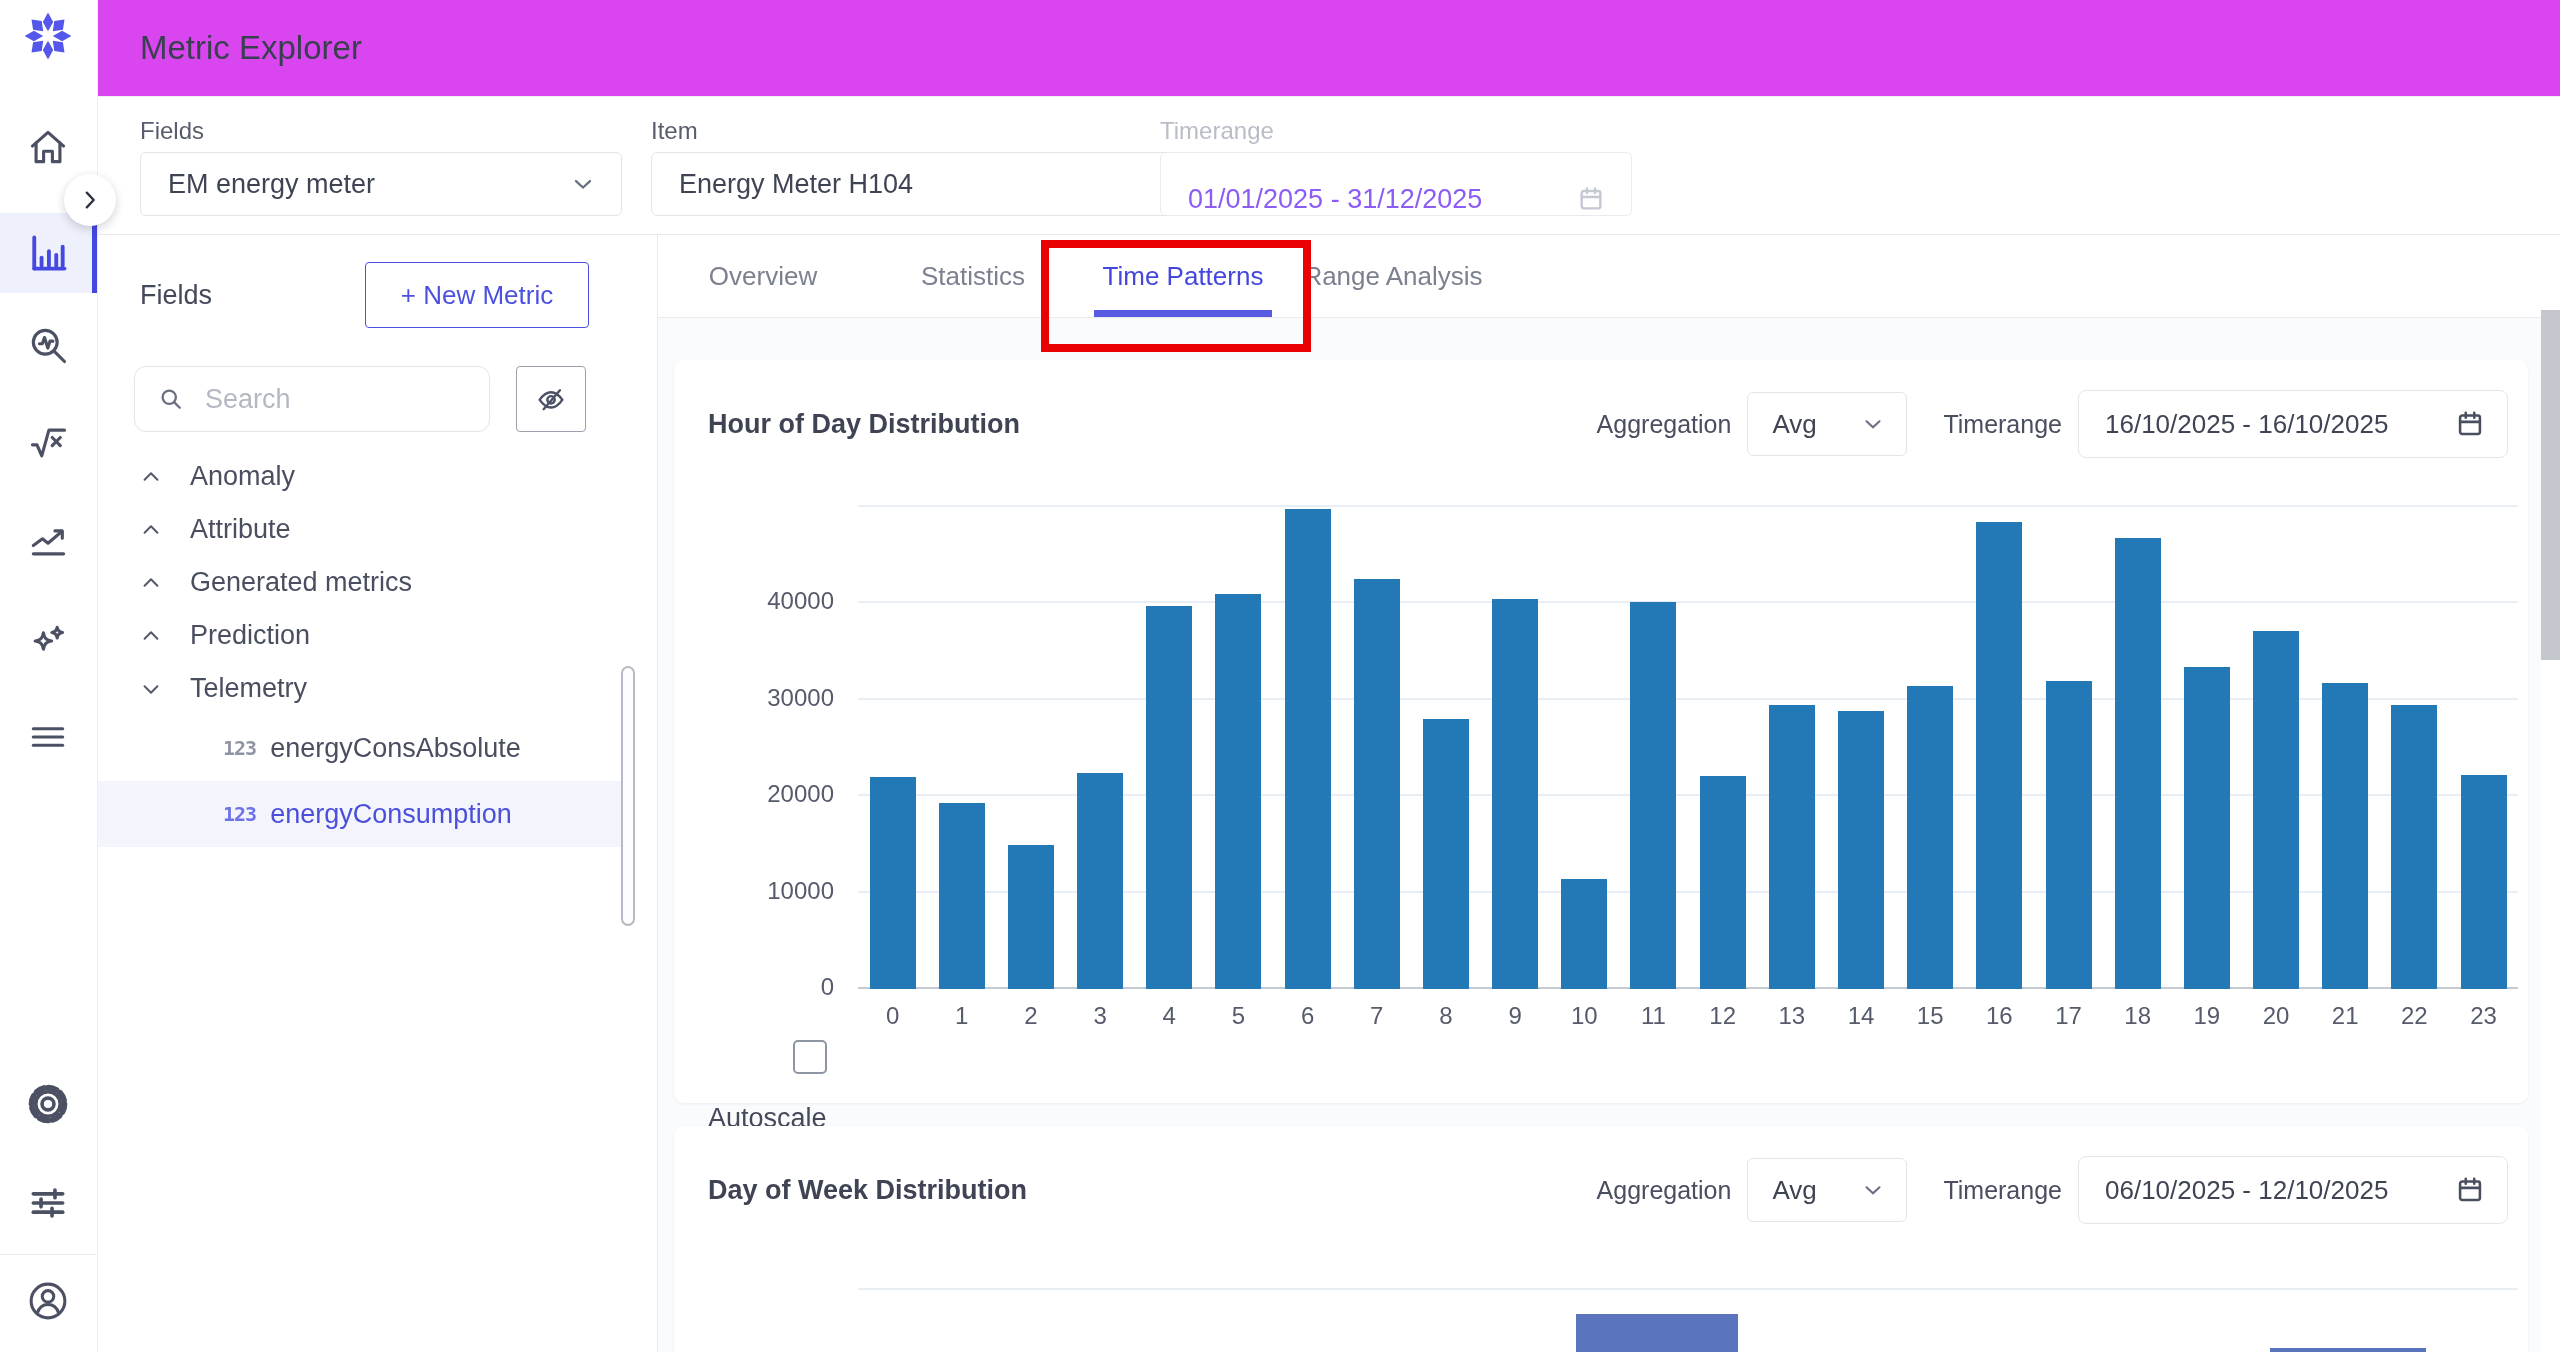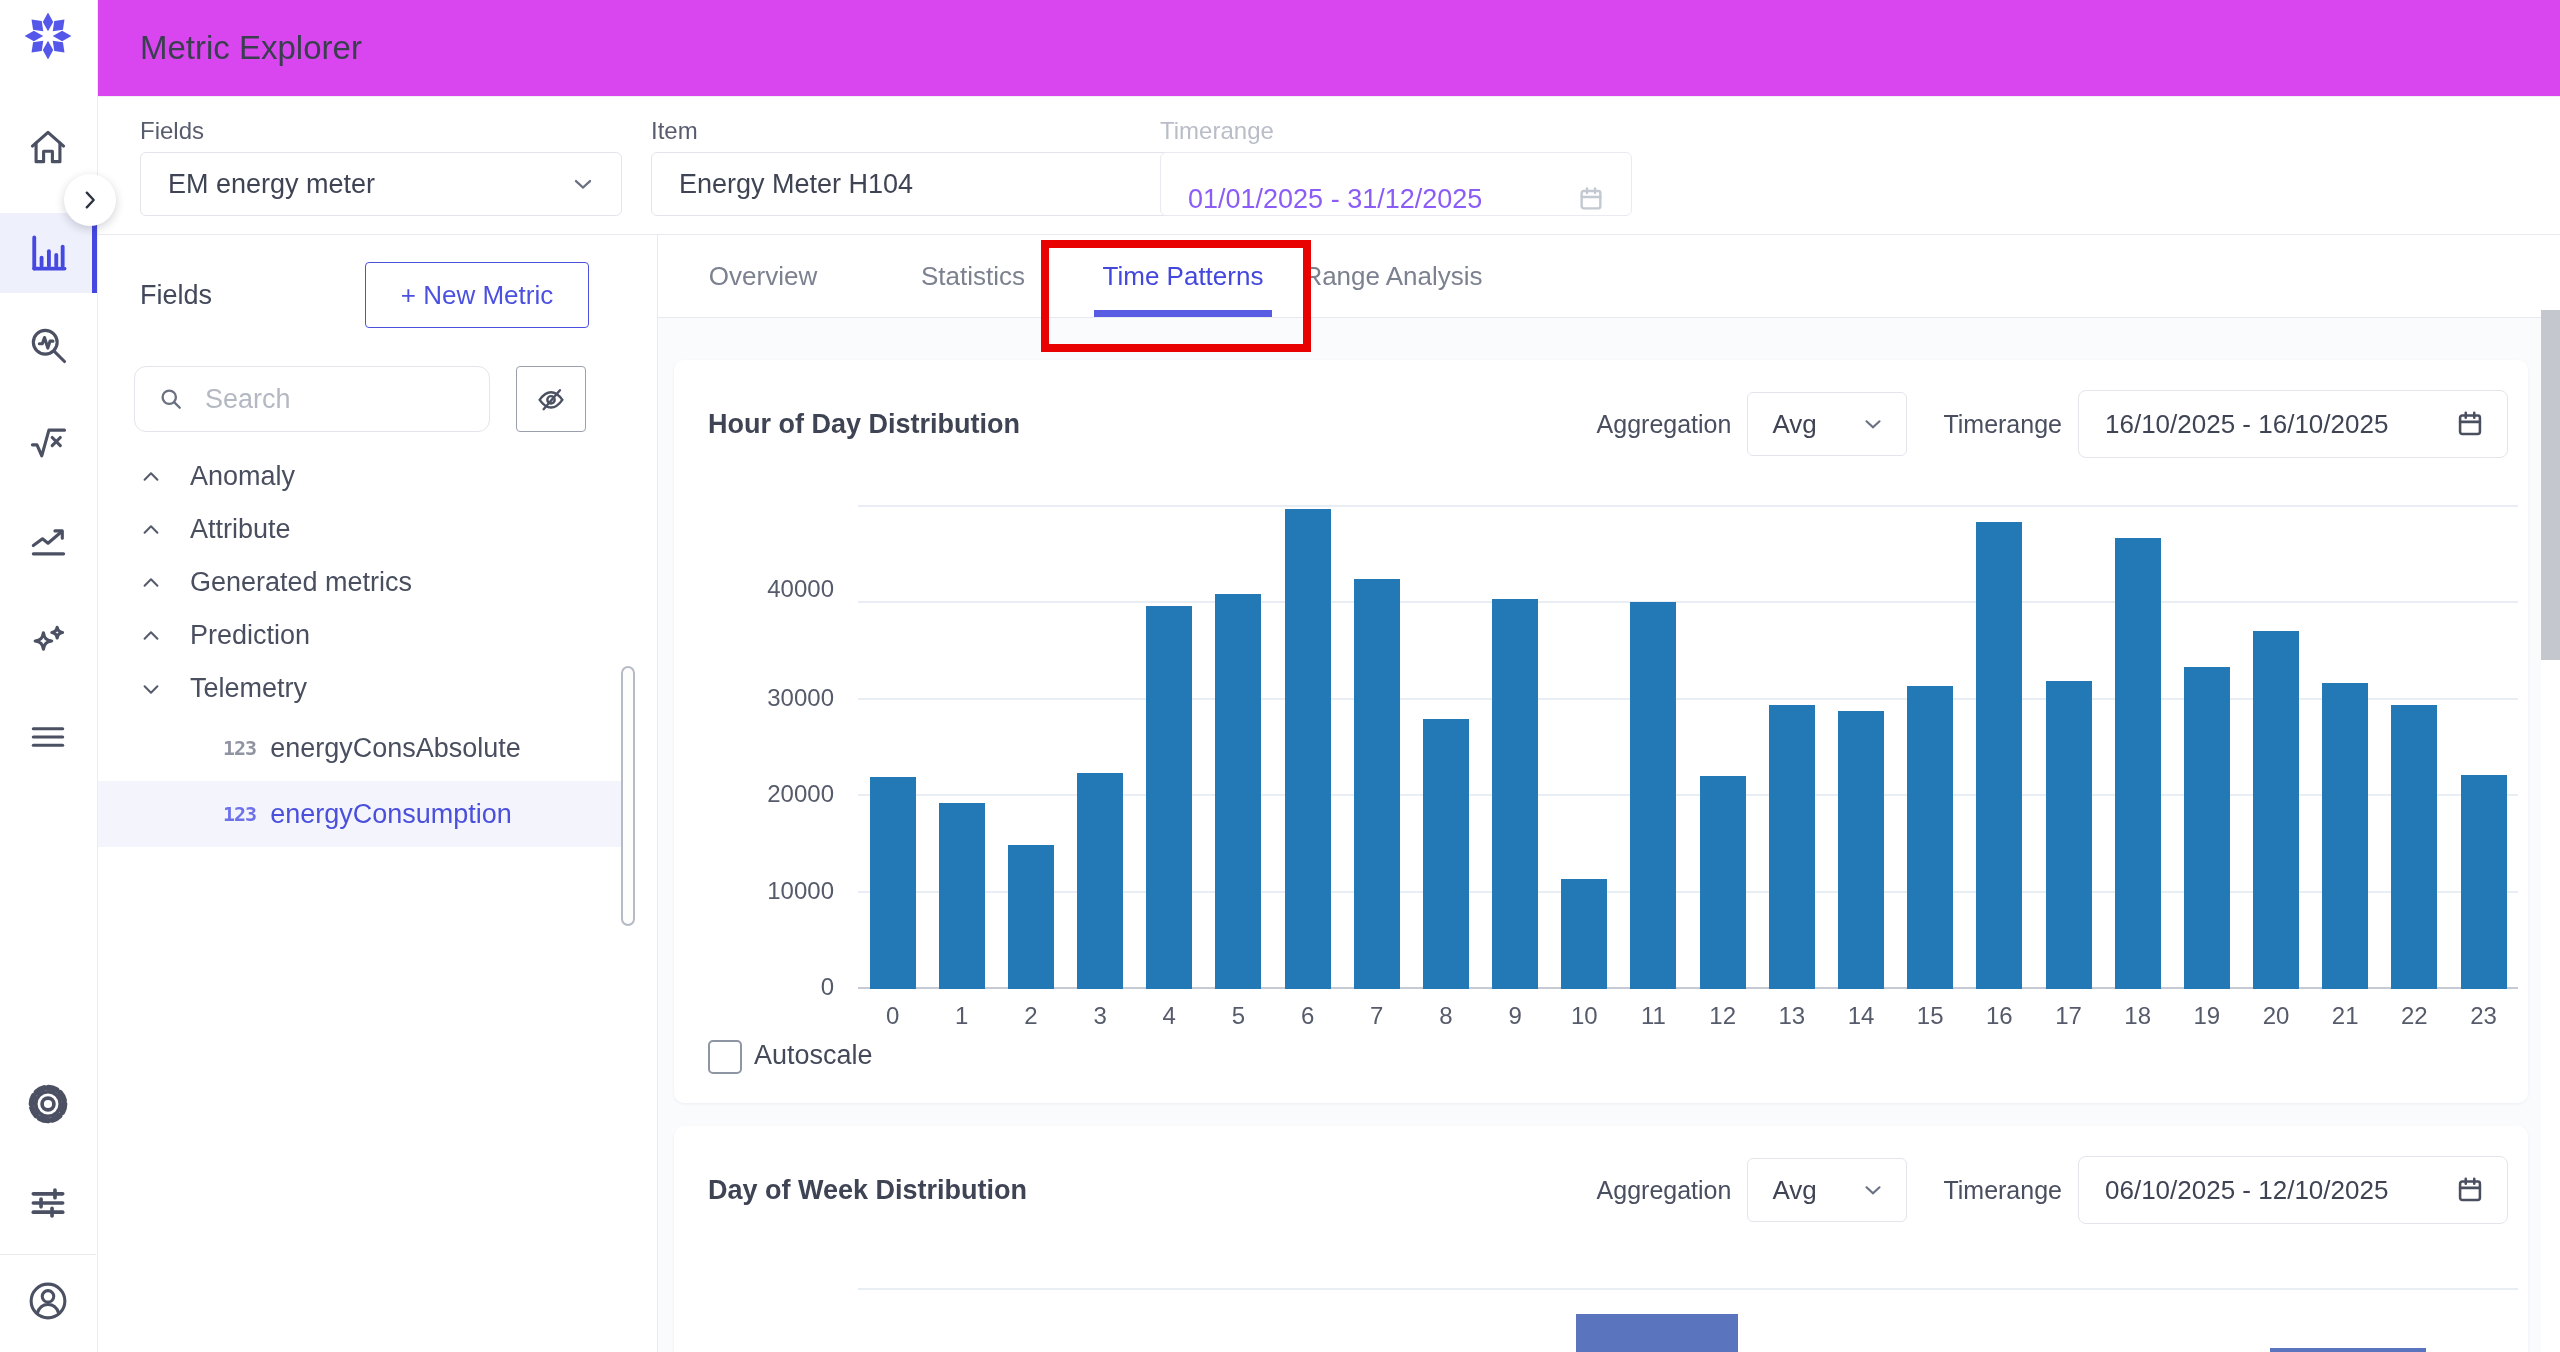--- a/index.html
+++ b/index.html
@@ -74,21 +74,21 @@
 
   .plot1{position:absolute;left:184px;top:143px;width:1660px;height:486px;}
   .gridline{position:absolute;left:0;right:0;height:2px;background:#e9edf4;}
   .gridline.baseline{background:#c6cad3;}
   .ylabel{position:absolute;left:-144px;width:120px;text-align:right;font-size:24px;color:#565b6b;}
   .bars{position:absolute;left:0;top:0;width:100%;height:100%;display:flex;align-items:flex-end;}
   .slot{flex:1;display:flex;justify-content:center;}
   .bar{width:46px;}
   .xlabels{position:absolute;left:184px;top:642px;width:1660px;display:flex;}
   .xl{flex:1;text-align:center;font-size:24px;color:#565b6b;}
-  .autoscale{position:absolute;left:34px;top:680px;display:flex;align-items:flex-start;gap:12px;cursor:pointer;}
+  .autoscale{position:absolute;left:34px;top:680px;display:flex;align-items:flex-end;gap:29px;cursor:pointer;flex-direction:column;}
   .cb{width:30px;height:30px;border:2px solid #8f96a3;border-radius:5px;background:#fff;}
   .autoscale span{font-size:27px;color:#454a5a;}
 
   .plot2{position:absolute;left:184px;top:162px;width:1660px;height:420px;border-top:2px solid #e9edf4;}
   .dbar{position:absolute;height:520px;}
   .cutlabel{position:absolute;left:80px;top:222px;font-size:24px;color:#565b6b;}
 
   .redbox{position:absolute;left:1041px;top:240px;width:254px;height:96px;border:8px solid #e90202;z-index:9;pointer-events:none;}
   .pagebar{position:absolute;right:0;top:302px;bottom:0;width:19px;background:#fff;z-index:8;}
   .pagebar .thumb{margin:8px auto 0;width:19px;height:350px;background:#c4c7ce;cursor:pointer;}
@@ -342,21 +342,21 @@
                 <div class="gridline baseline" style="bottom: 0px;"></div>
                 <div class="gridline" style="bottom: 96px;"></div>
                 <div class="gridline" style="bottom: 193px;"></div>
                 <div class="gridline" style="bottom: 289px;"></div>
                 <div class="gridline" style="bottom: 386px;"></div>
                 <div class="gridline" style="bottom: 482px;"></div>
                 <div class="ylabel" style="bottom: -12px;">0</div>
                 <div class="ylabel" style="bottom: 84px;">10000</div>
                 <div class="ylabel" style="bottom: 181px;">20000</div>
                 <div class="ylabel" style="bottom: 277px;">30000</div>
-                <div class="ylabel" style="bottom: 386px; text-align: right;">40000</div>
+                <div class="ylabel" style="bottom: 374px; text-align: right;">40000</div>
                 <div class="bars">
                   <div class="slot">
                     <div class="bar" style="height: 212px; background: rgb(34, 121, 181);"></div>
                   </div>
                   <div class="slot">
                     <div class="bar" style="height: 186px; background: rgb(34, 121, 181);"></div>
                   </div>
                   <div class="slot">
                     <div class="bar" style="height: 144px; background: rgb(34, 121, 181);"></div>
                   </div>

